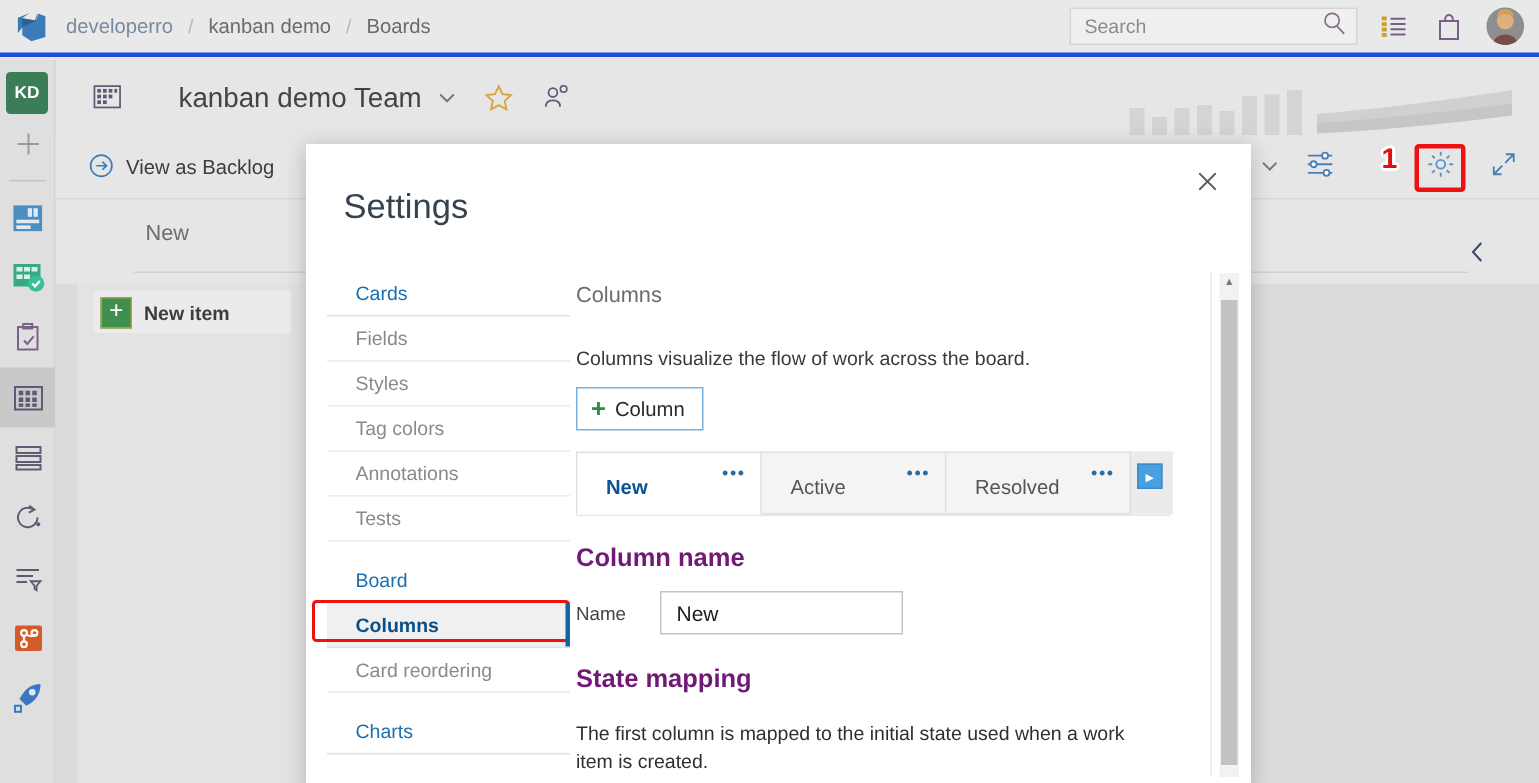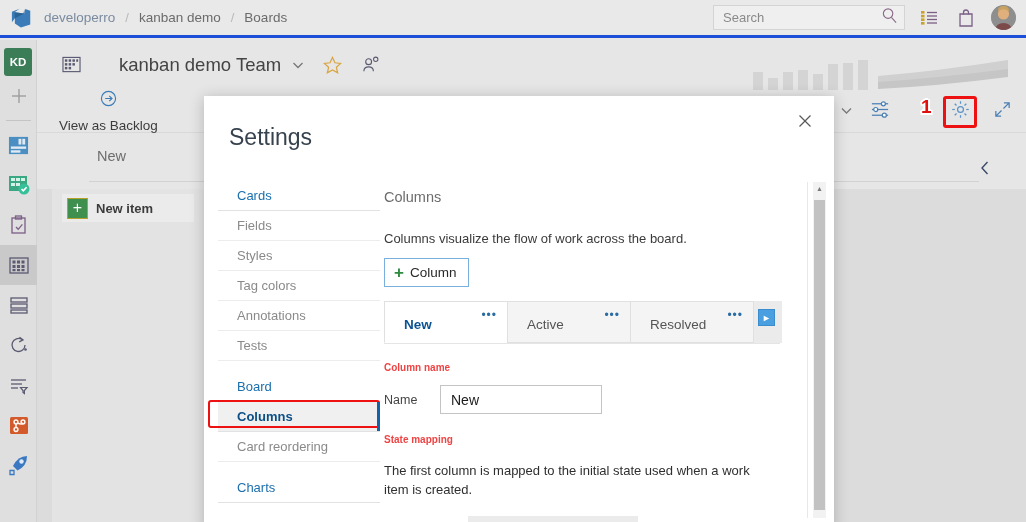--- a/index.html
+++ b/index.html
@@ -62,21 +62,21 @@
 
   
   .bgchart { position: absolute; left: 735px; top: 52px; width: 275px; height: 38px; }
 
   
   .boardbar {
     position: absolute; left: 37px; top: 91px; width: 989px; height: 42px;
     background: #e6e6e6; border-bottom: 1px solid #d9d9d9;
     display: flex; align-items: center; padding-left: 22px;
   }
-  .viewbacklog { display: flex; align-items: center; gap: 8px; font-size: 13.5px; color: #3c3c3c; flex-direction: column; }
+  .viewbacklog { display: flex; align-items: center; gap: 8px; font-size: 13.5px; color: #3c3c3c; }
   .boardtools { margin-left: auto; display: flex; align-items: center; gap: 16px; padding-right: 14px; }
   .chev-lbl { font-size: 13.5px; color: #3c3c3c; display: flex; align-items: center; gap: 6px; }
 
   .gear-wrap { position: relative; width: 34px; height: 32px; display: flex; align-items: center; justify-content: center; }
   .gear-hl {
     position: absolute; left: 0; top: 0; width: 34px; height: 32px;
     border: 3px solid #ee1111; border-radius: 3px;
   }
   .anno {
     position: absolute; font-size: 19px; font-weight: bold; color: #e01010;
@@ -168,21 +168,21 @@
   .tab-dots { position: absolute; right: 10px; top: 6px; font-size: 12px; color: #2b6ca3; letter-spacing: 1px; }
   .tab-next {
     position: absolute; left: 374px; top: 8px; width: 17px; height: 17px;
     background: #4a9fe0; color: #fff; font-size: 9px;
     display: flex; align-items: center; justify-content: center;
     border: 1px solid #3a8ccc;
   }
   .tabs-scroll-bg { position: absolute; left: 368px; top: 0; width: 30px; height: 42px; background: #ebebeb; }
 
   .form { border-top: 1px solid #e5e5e5; padding-top: 18px; margin-top: 0; width: 396px; }
-  .f-h { font-size: 10px; color: #ef4444; font-weight: bold; margin-bottom: 12px; }
+  .f-h { font-size: 17px; color: #701a75; font-weight: bold; margin-bottom: 12px; }
   .f-row { display: flex; align-items: center; gap: 12px; margin-bottom: 20px; }
   .f-lbl { font-size: 12.5px; color: #444; width: 44px; }
   .f-input {
     width: 162px; height: 29px; border: 1px solid #c4c4c4; background: #fff;
     font-size: 14px; color: #1c1c1c; padding: 0 10px; display: flex; align-items: center;
   }
   .f-sub { font-size: 13px; color: #2f2f2f; line-height: 1.45; margin-bottom: 16px; width: 372px; }
   .f-lbl2 { font-size: 12.5px; color: #444; width: 72px; }
   .f-input.disabled { background: #ebebeb; border: none; color: #9a9a9a; width: 170px; height: 27px; }
 

